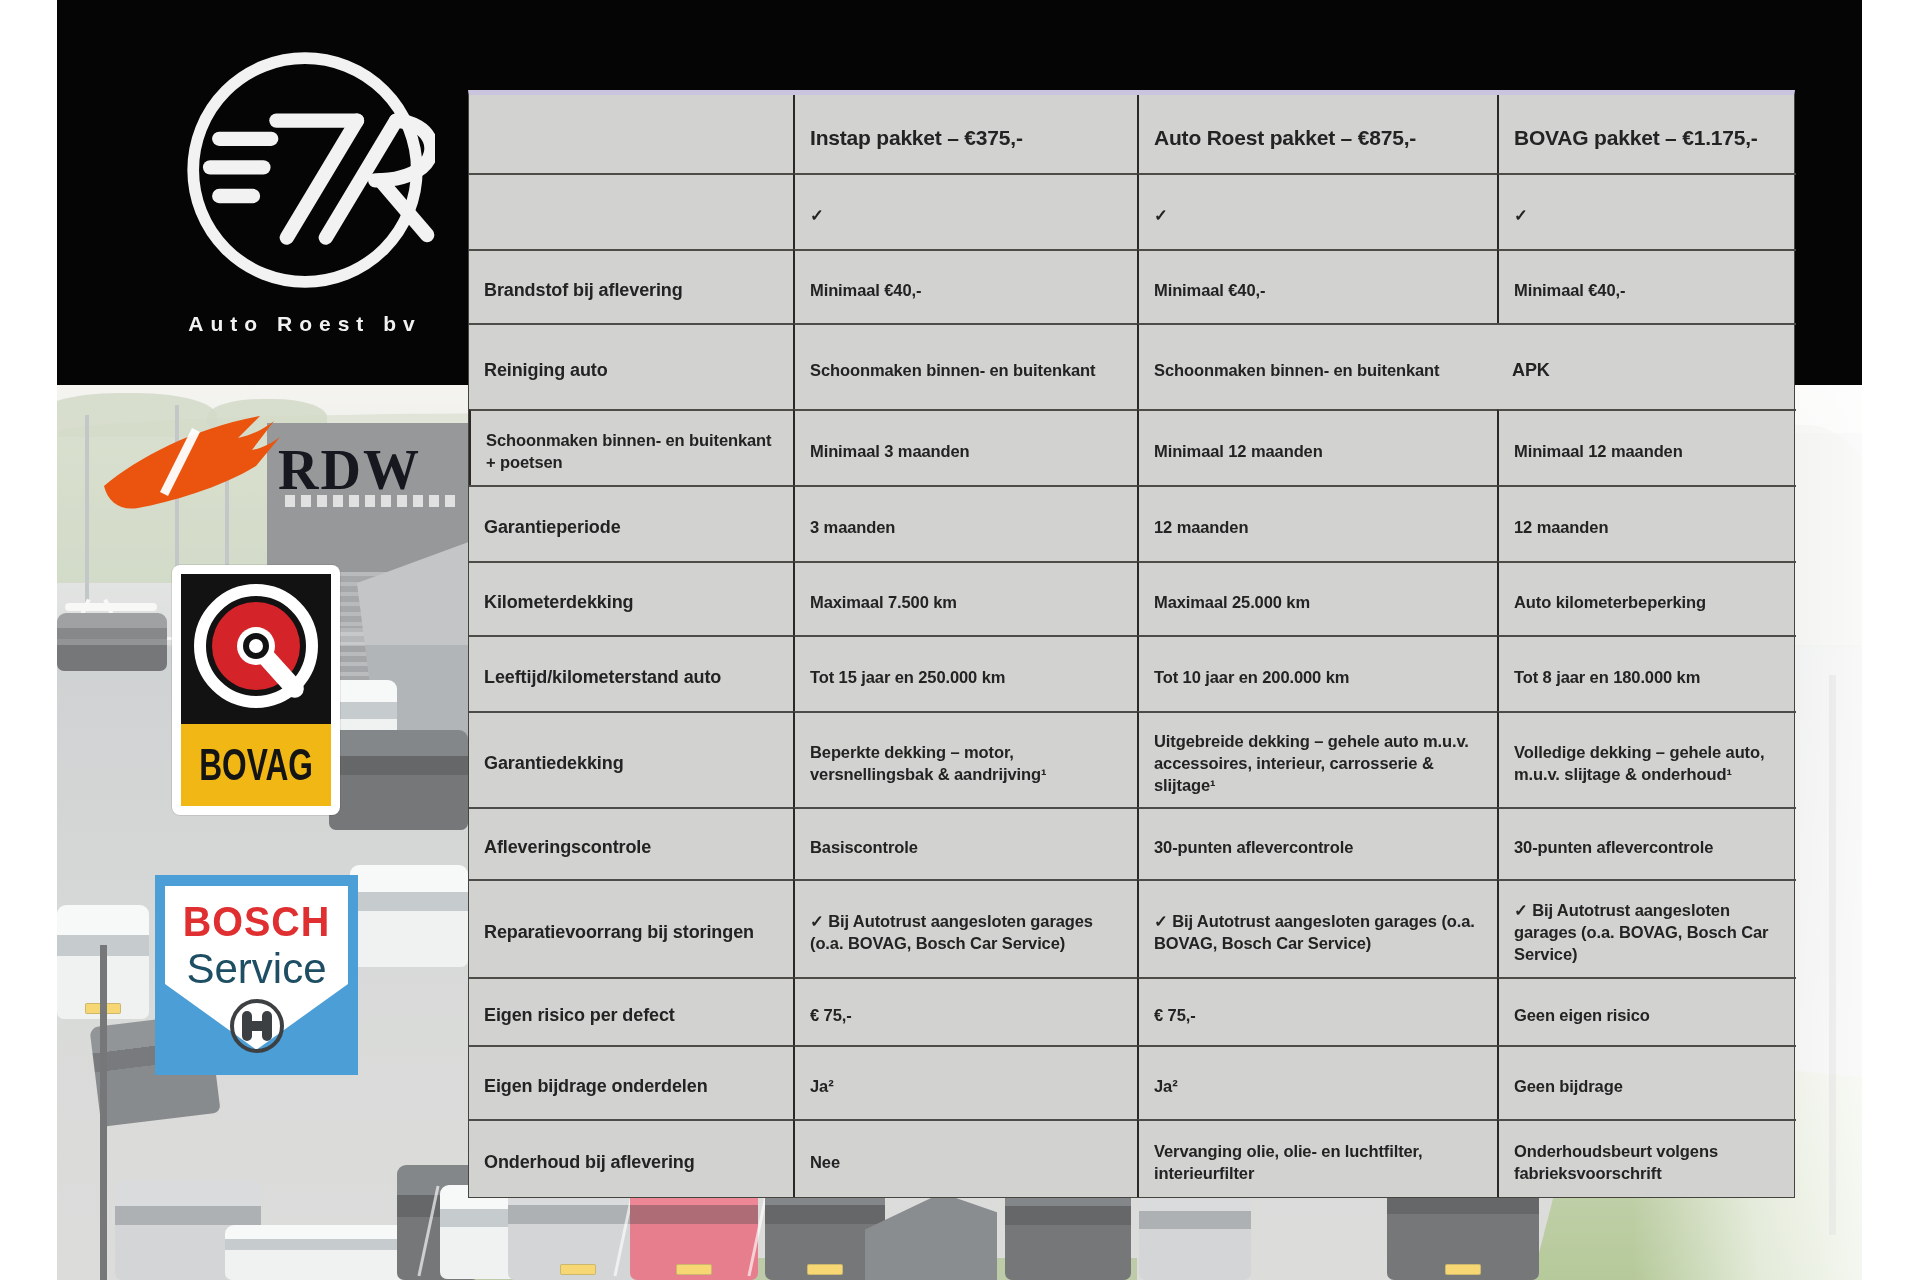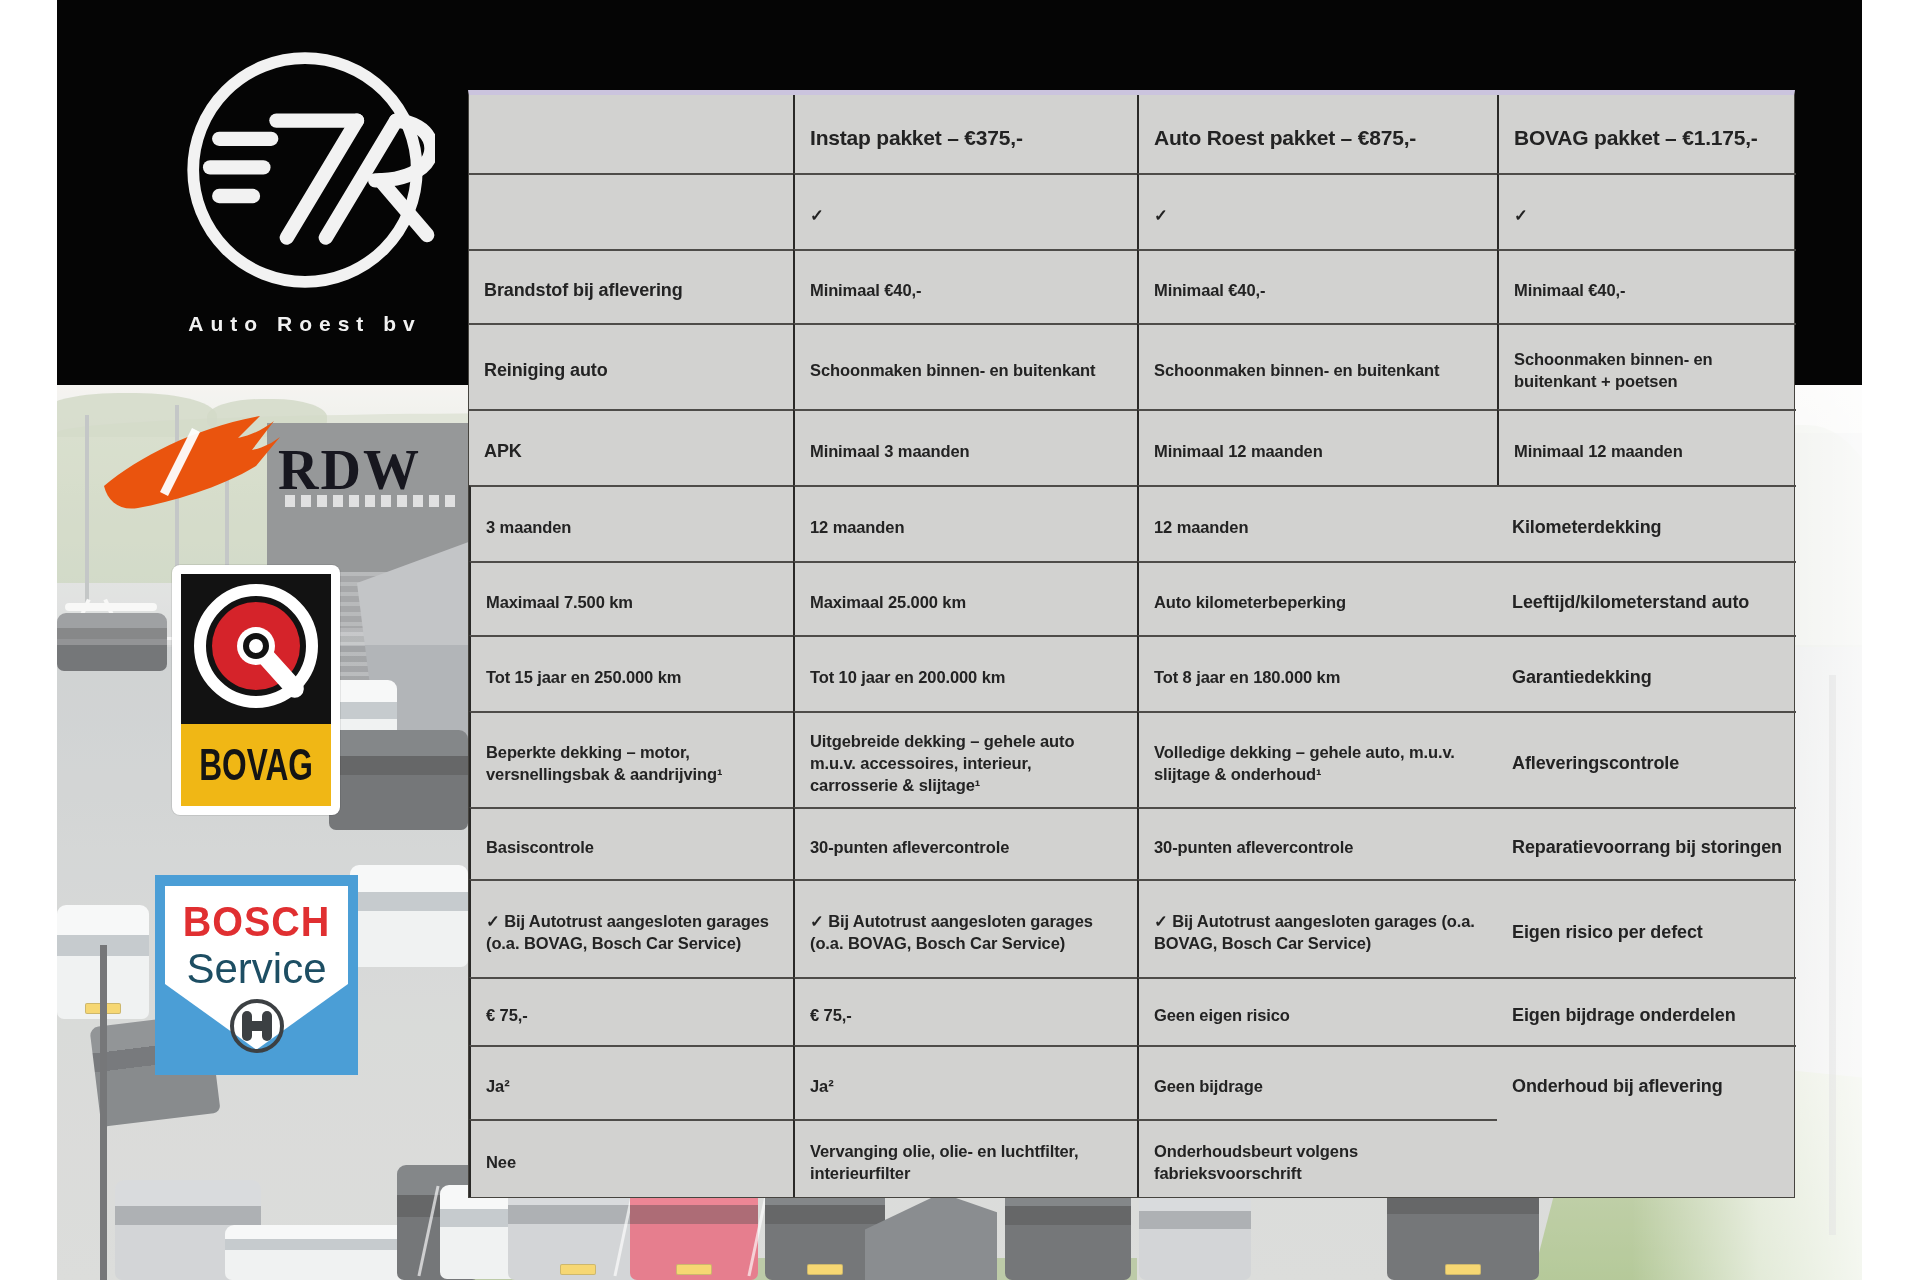--- a/index.html
+++ b/index.html
@@ -235,27 +235,28 @@
     <div class="cell c3">✓</div>
 
     <div class="cell lbl c0">Brandstof bij aflevering</div>
     <div class="cell c1">Minimaal €40,-</div>
     <div class="cell c2">Minimaal €40,-</div>
     <div class="cell c3">Minimaal €40,-</div>
 
     <div class="cell lbl c0">Reiniging auto</div>
     <div class="cell c1">Schoonmaken binnen- en buitenkant</div>
     <div class="cell c2">Schoonmaken binnen- en buitenkant</div>
+    <div class="cell lbl c0">APK</div>
+
     <div class="cell c3">Schoonmaken binnen- en buitenkant + poetsen</div>
-
-    <div class="cell lbl c0">APK</div>
     <div class="cell c1">Minimaal 3 maanden</div>
     <div class="cell c2">Minimaal 12 maanden</div>
     <div class="cell c3">Minimaal 12 maanden</div>
 
+    <div class="cell lbl c0">Garantieperiode</div>
     <div class="cell c1">3 maanden</div>
     <div class="cell c2">12 maanden</div>
     <div class="cell c3">12 maanden</div>
 
     <div class="cell lbl c0">Kilometerdekking</div>
     <div class="cell c1">Maximaal 7.500 km</div>
     <div class="cell c2">Maximaal 25.000 km</div>
     <div class="cell c3">Auto kilometerbeperking</div>
 
     <div class="cell lbl c0">Leeftijd/kilometerstand auto</div>

